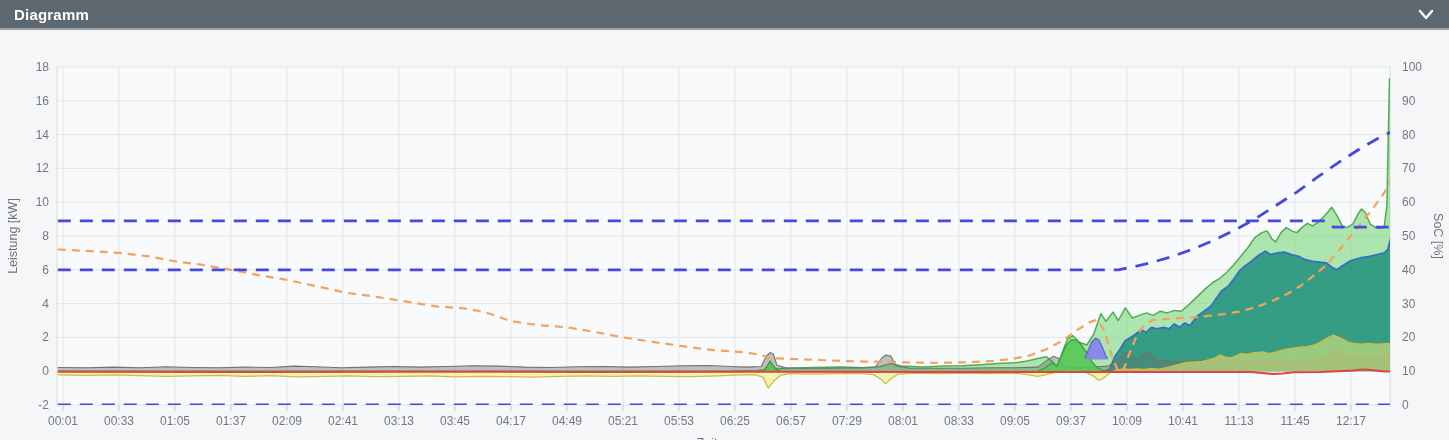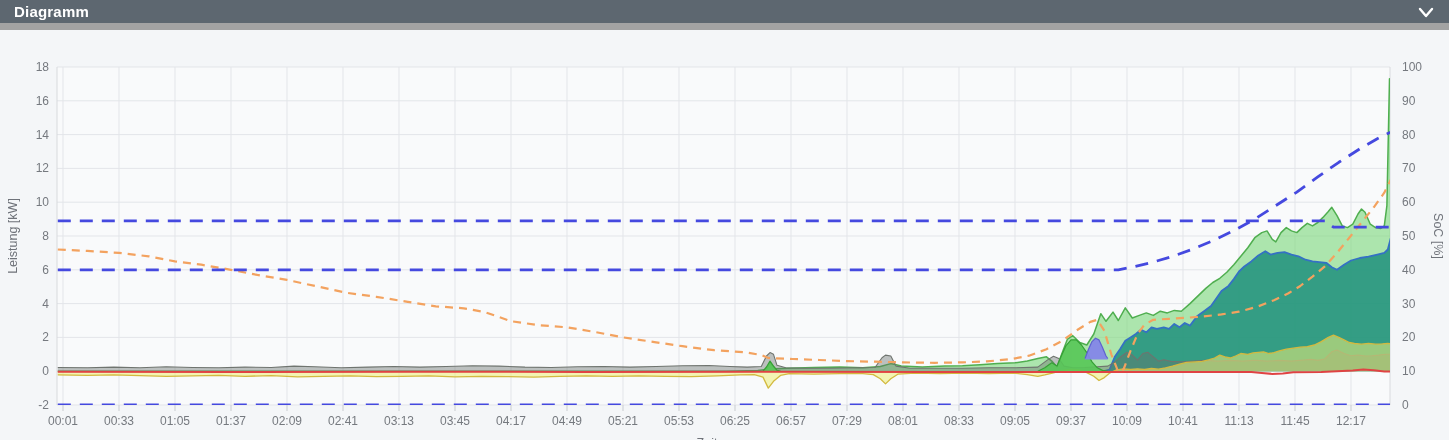--- a/index.html
+++ b/index.html
@@ -4,21 +4,21 @@
 <style>
   html,body{margin:0;padding:0;}
   body{
     width:1449px;height:440px;overflow:hidden;
     font-family:"Liberation Sans",sans-serif;
     background:#f4f6f8;
   }
   .panel-header{
     height:30px;display:flex;align-items:center;justify-content:space-between;
     padding:0 14px;box-sizing:border-box;cursor:pointer;
-    border-bottom:7px solid #a3a3a3;
+    border-bottom:2px solid #a3a3a3;
   }
   .panel-title{color:#fff;font-size:15px;font-weight:bold;letter-spacing:.2px;}
   .chev{display:flex;align-items:center;}
   .chart-wrap{position:relative;width:1449px;height:410px;background:#f4f6f8;}
   svg text{font-family:"Liberation Sans",sans-serif;}
 </style>
 </head>
 <body>
 
 <div class="panel-header" style="background: rgb(93, 103, 112);">

